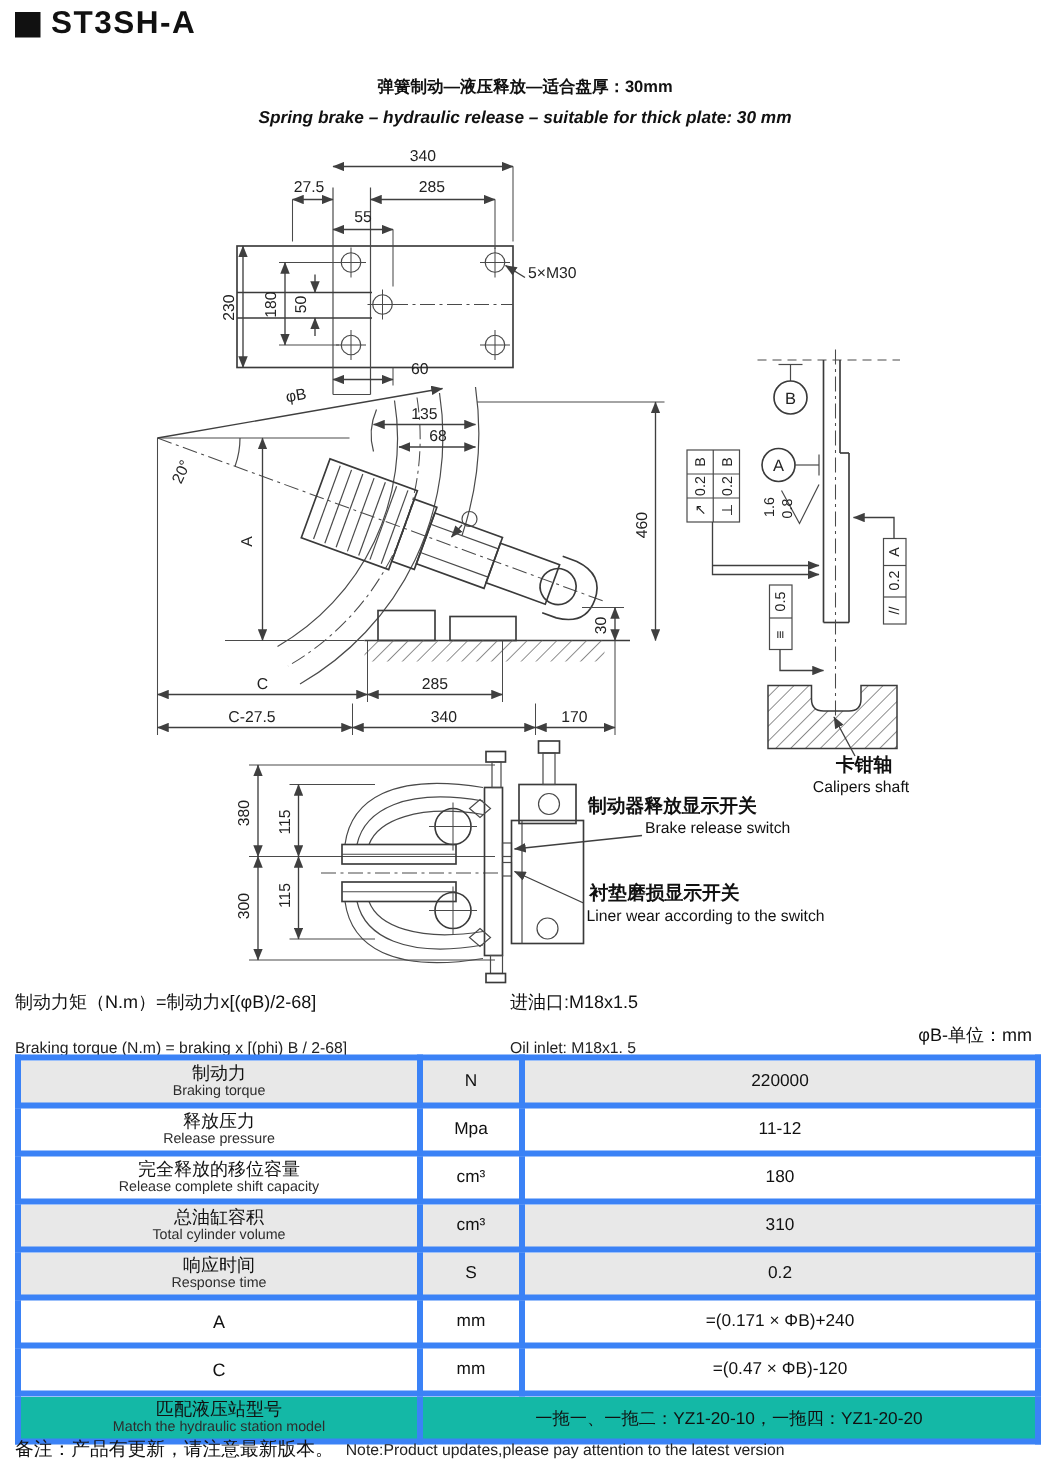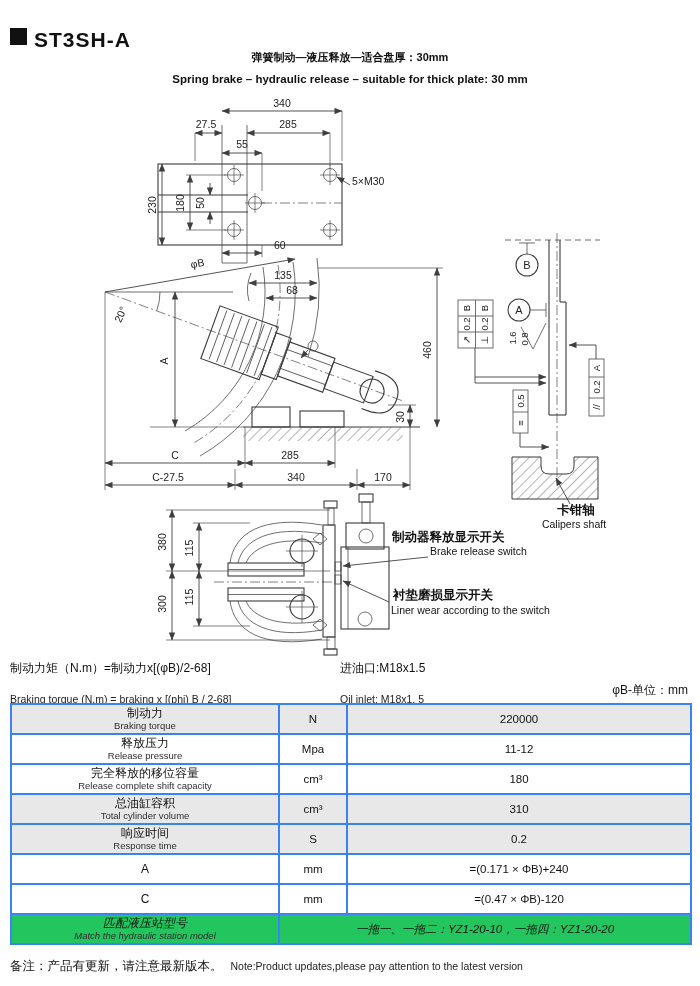--- a/index.html
+++ b/index.html
@@ -1,47 +1,47 @@
 <!DOCTYPE html>
 <html><head>
 <meta charset="utf-8">
 <style>
   html,body{margin:0;padding:0;background:#fff;}
   .page{position:relative;width:700px;height:986px;background:#ffffff;overflow:hidden;
         font-family:"Liberation Sans",sans-serif;color:#1a1a1a;}
   
-  .hdr{position:absolute;left:10px;top:28px;display:flex;align-items:flex-start;gap:7px;}
+  .hdr{position:absolute;left:10px;top:4px;display:flex;align-items:center;gap:7px;}
   .hdr .sq{width:17px;height:17px;background:#111;}
   .hdr .model{font-size:21px;font-weight:bold;letter-spacing:1px;color:#111;}
   .title-zh{position:absolute;left:0;top:50px;width:100%;text-align:center;
             font-size:11px;font-weight:bold;color:#111;}
   .title-en{position:absolute;left:0;top:73px;width:100%;text-align:center;
-            font-size:11.5px;font-weight:bold;color:#111;}
+            font-size:11.5px;font-weight:bold;color:#111;font-style:italic;}
   
   .draw{position:absolute;left:0;top:95px;}
   .draw text{font-size:10.5px;fill:#222;font-family:"Liberation Sans",sans-serif;}
   .draw text.sm{font-size:9.5px;}
   .draw text.zhl{font-size:12.5px;font-weight:bold;fill:#111;}
   .draw text.enl{font-size:10.5px;fill:#111;}
   .draw text.dtm{font-size:11px;}
   
   .fml{position:absolute;font-size:12px;color:#111;}
   .fml .en{font-size:10.5px;margin-top:16px;color:#222;}
   .funit{position:absolute;right:12px;top:682px;font-size:12px;color:#111;}
   
   .spec{position:absolute;left:10px;top:703px;border-collapse:collapse;table-layout:fixed;
         width:680px;}
-  .spec td{border:2px solid #3b82f6;text-align:center;vertical-align:middle;
+  .spec td{border:4px solid #3b82f6;text-align:center;vertical-align:middle;
            padding:1px 4px;height:26px;overflow:hidden;}
   .spec{border:2px solid #454545;}
   .spec .zh{font-size:12px;color:#111;line-height:13px;}
   .spec .en{font-size:9.5px;color:#2d2d2d;line-height:11px;}
   .spec .unit,.spec .val{font-size:11.5px;color:#111;}
   .spec tr.shaded td{background:#e8e8e8;}
-  .spec tr.shaded-light td{background:#22c55e;font-style:italic;}
+  .spec tr.shaded-light td{background:#14b8a6;}
   
   .foot{position:absolute;left:10px;top:958px;font-size:12.5px;color:#111;}
   .foot .en{font-size:10.5px;margin-left:8px;color:#222;}
 </style>
 </head>
 <body>
 
 <div class="page">
 
   <div class="hdr">

